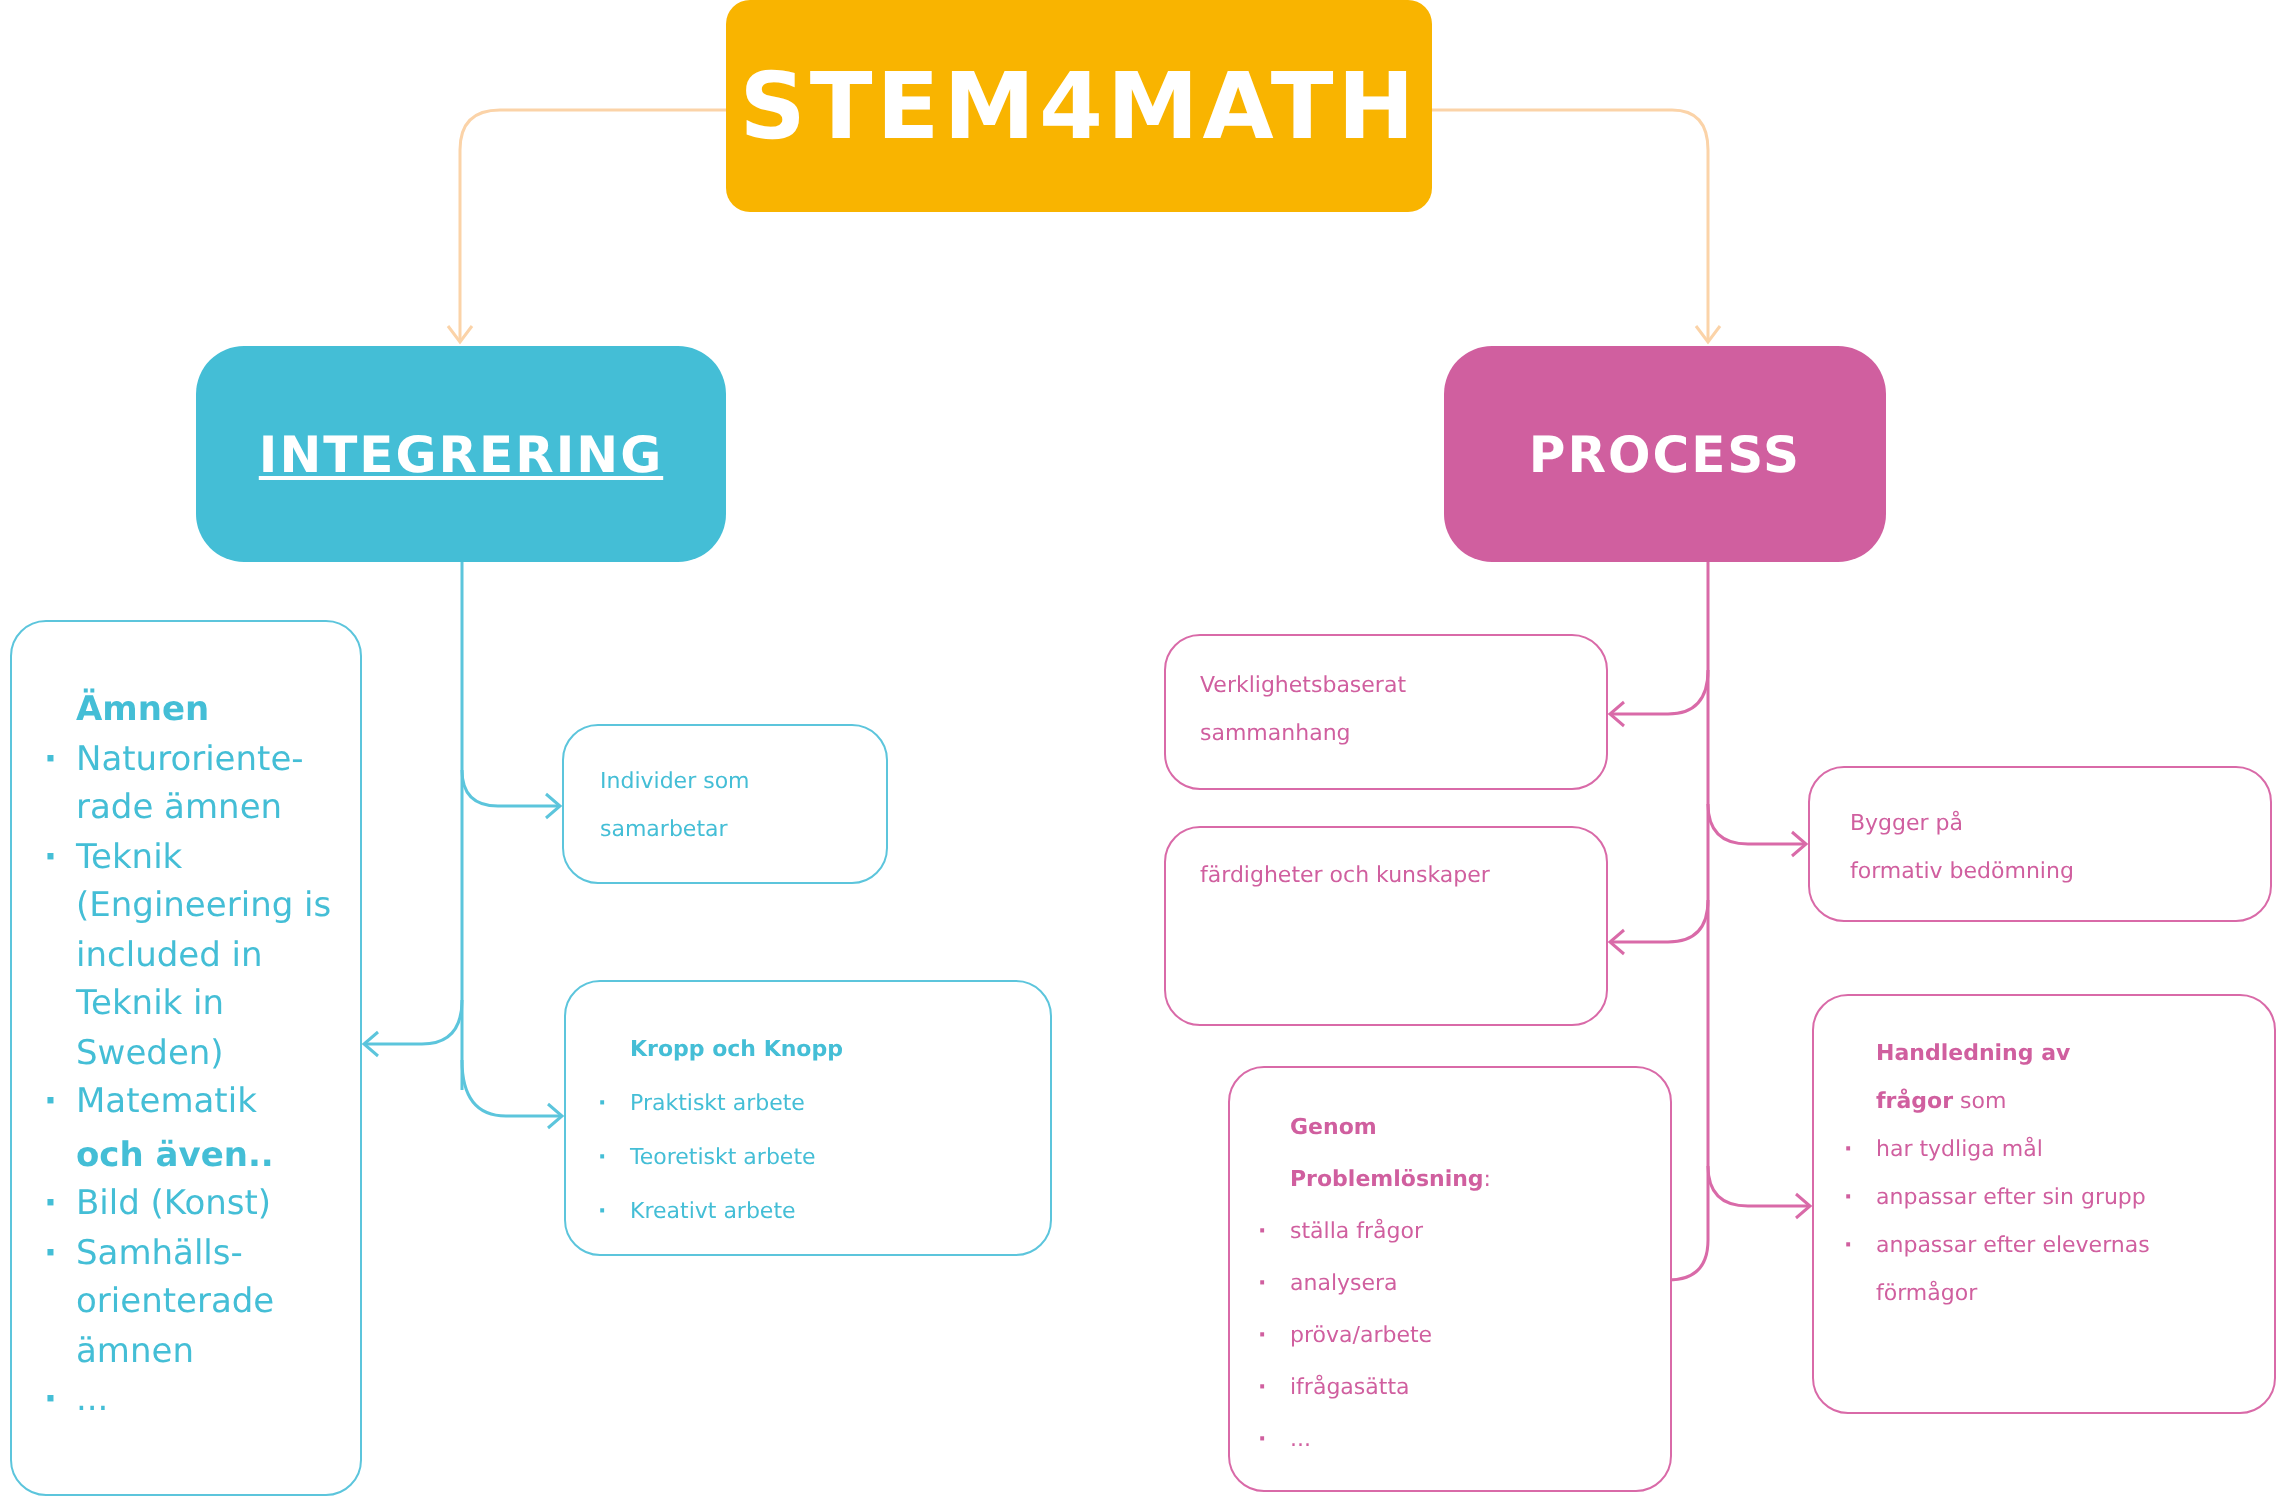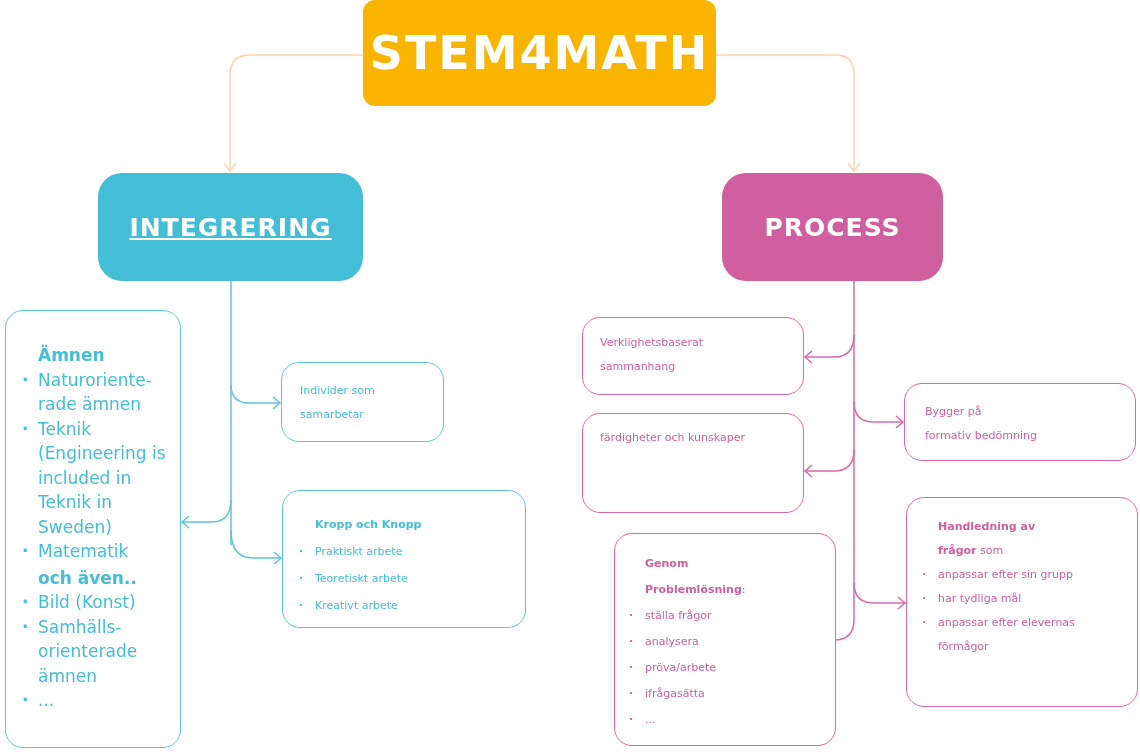--- a/index.html
+++ b/index.html
@@ -132,17 +132,17 @@
 
 <div id="bygger" class="node card pink">
   <div>Bygger på</div>
   <div class="b">formativ bedömning</div>
 </div>
 
 <div id="handl" class="node card pink">
   <div class="h light">Handledning av</div>
   <div class="h"><span>frågor</span><span class="light"> som</span></div>
   <ul style="width:200px">
+    <li>har tydliga mål</li>
     <li>anpassar efter sin grupp</li>
-    <li>har tydliga mål</li>
     <li>anpassar efter elevernas förmågor</li>
   </ul>
 </div>
 
 </body></html>

